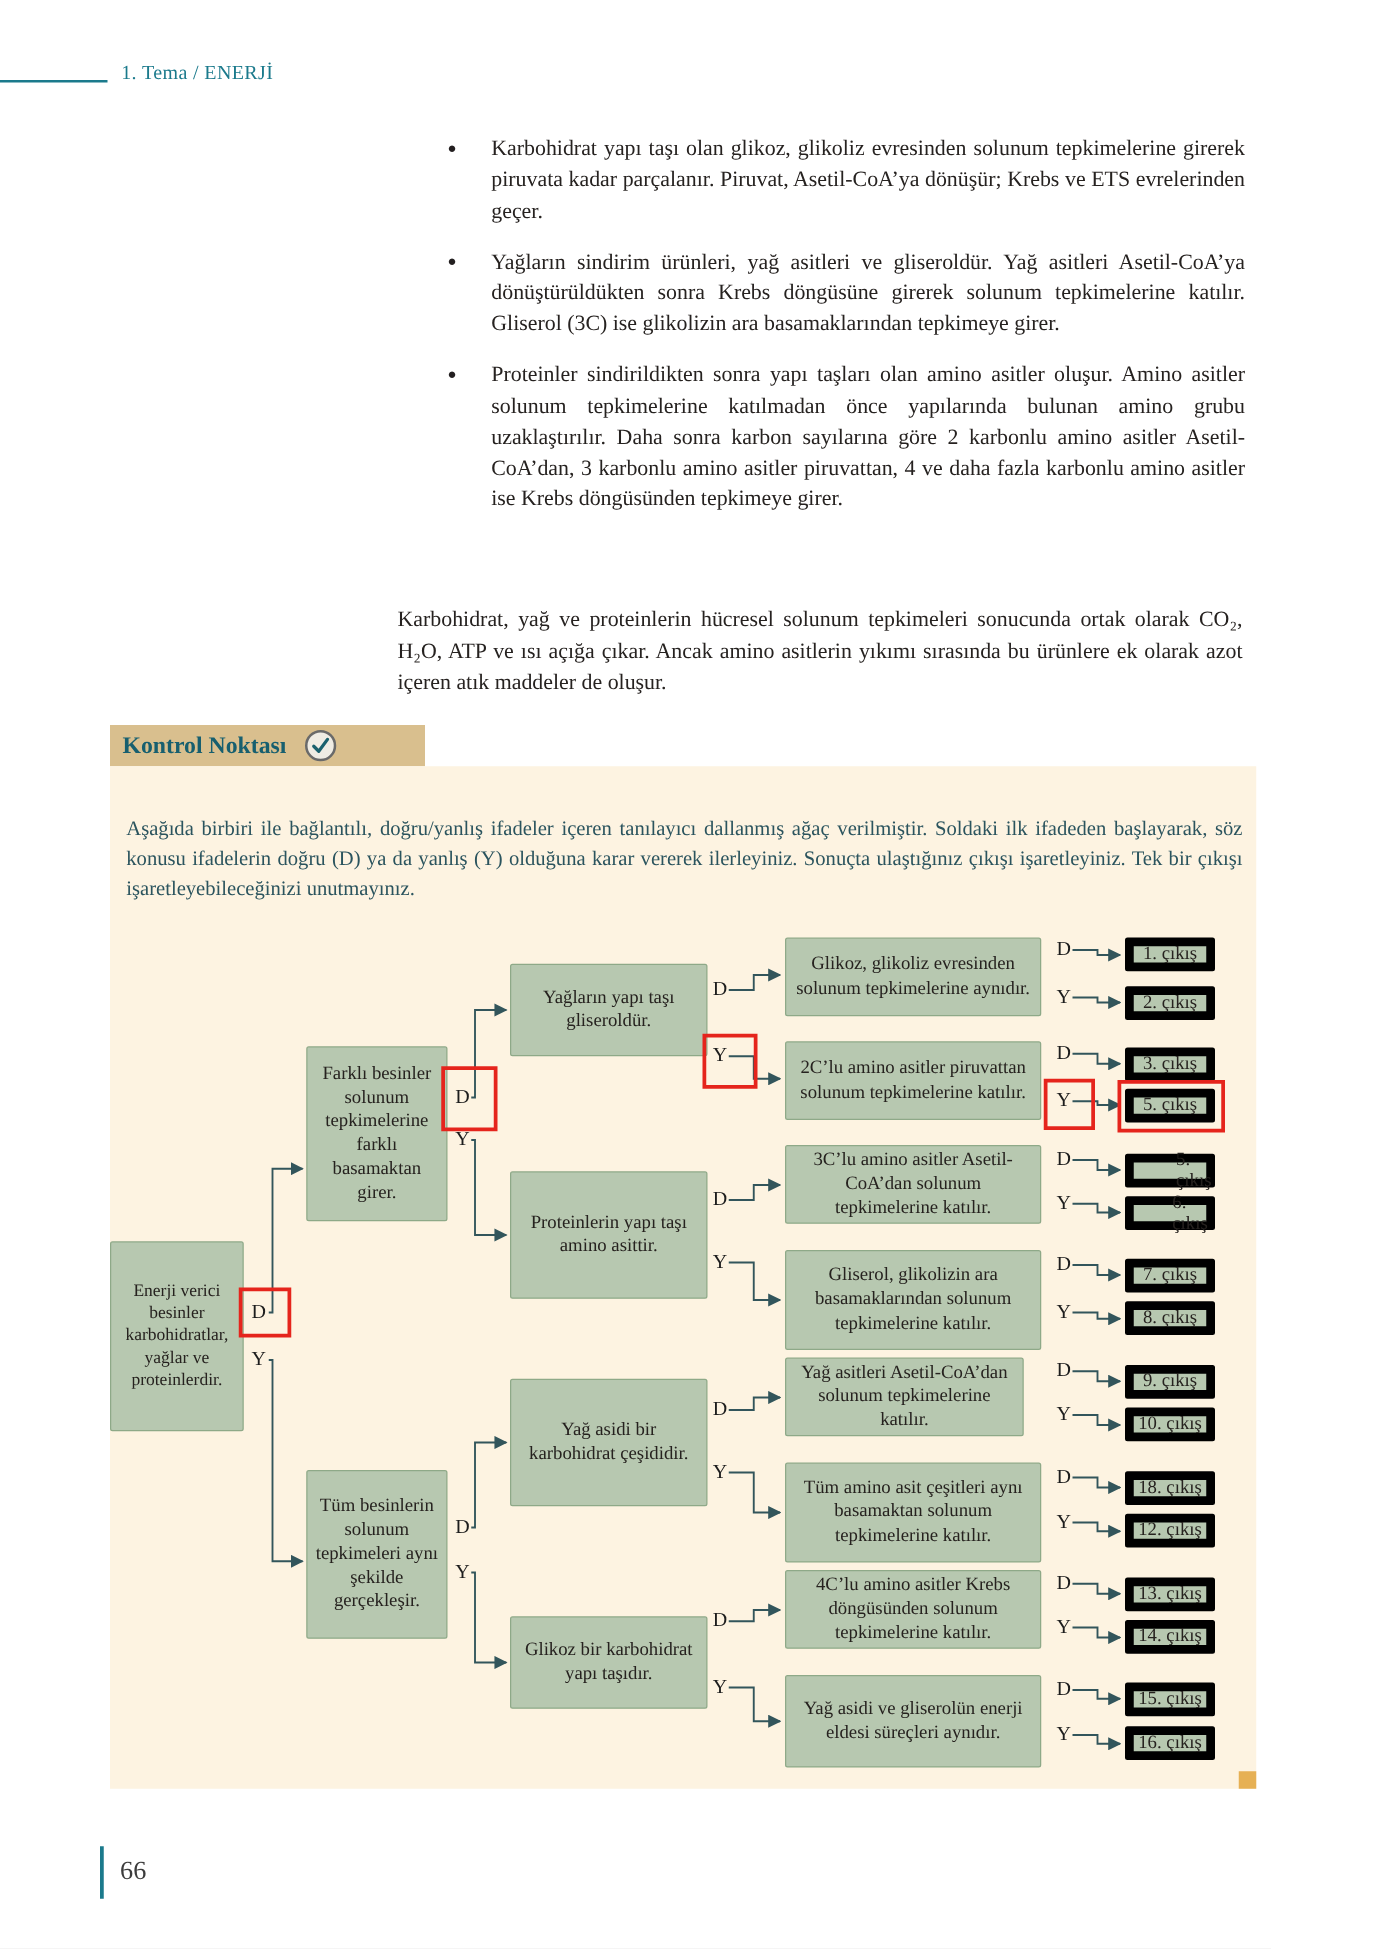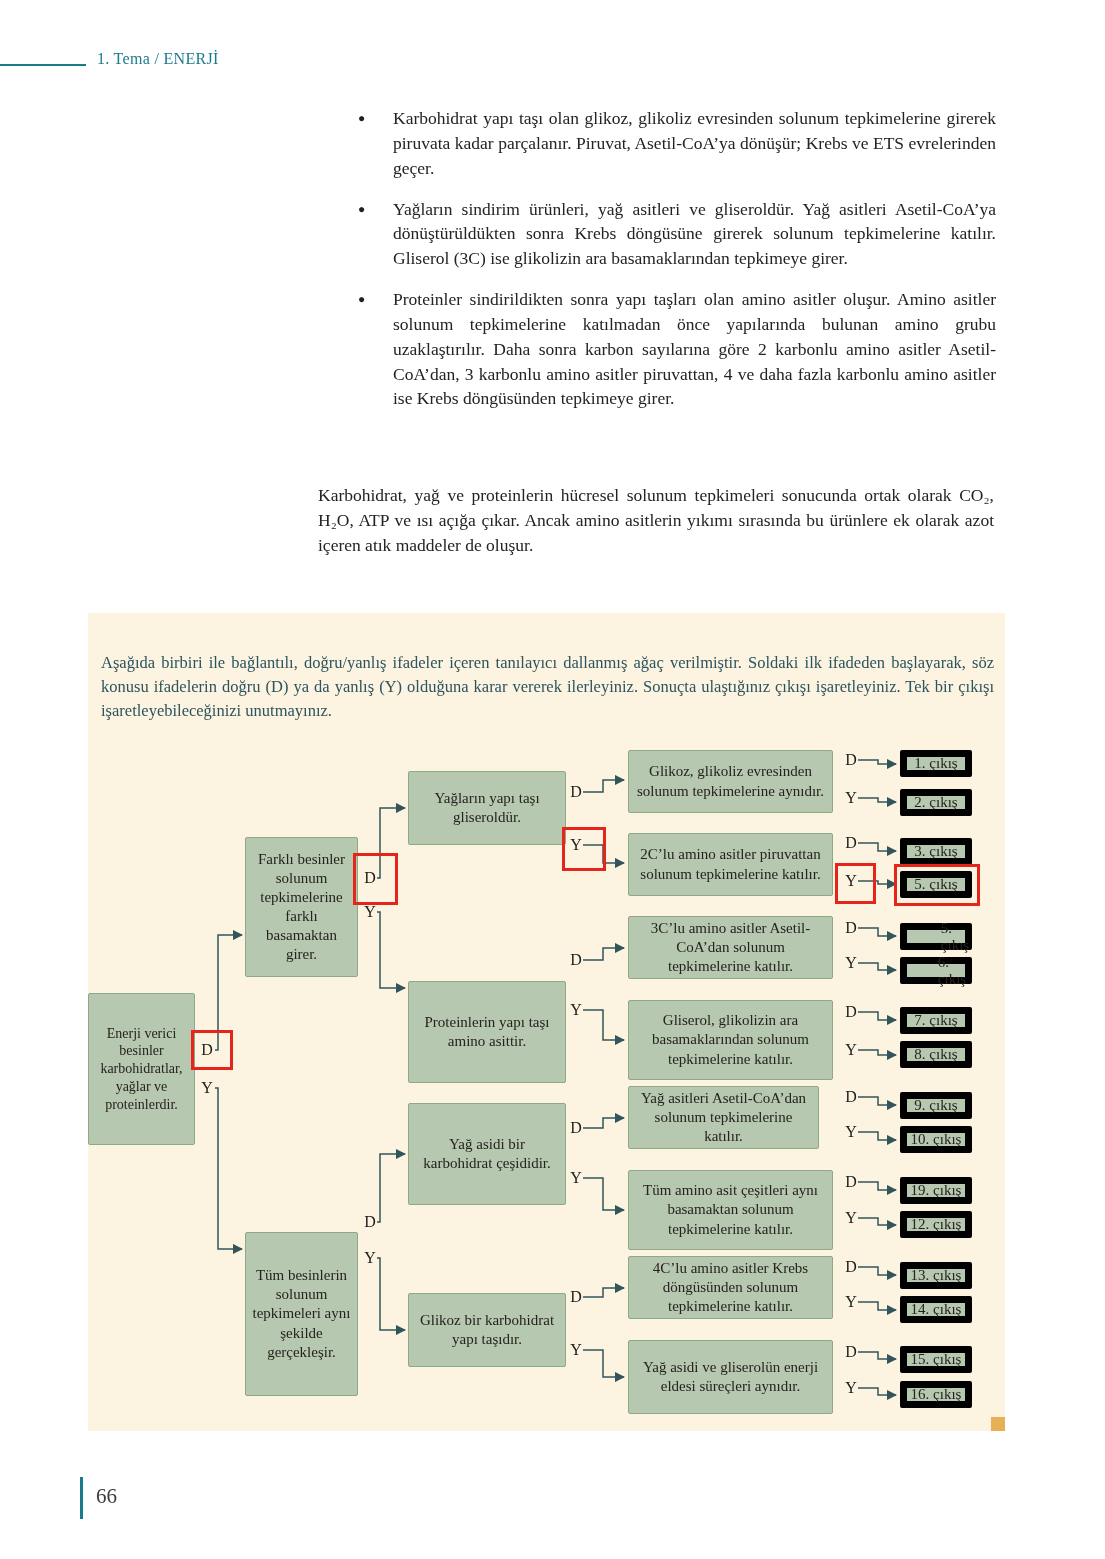--- a/index.html
+++ b/index.html
@@ -54,20 +54,27 @@
       <p class="bullet-text">Yağların sindirim ürünleri, yağ asitleri ve gliseroldür. Yağ asitleri Asetil-CoA’ya dönüştürüldükten sonra Krebs döngüsüne girerek solunum tepkimelerine katılır. Gliserol (3C) ise glikolizin ara basamaklarından tepkimeye girer.</p>
     </div>
     <div class="bullet-item">
       <span class="bullet-dot">●</span>
       <p class="bullet-text">Proteinler sindirildikten sonra yapı taşları olan amino asitler oluşur. Amino asitler solunum tepkimelerine katılmadan önce yapılarında bulunan amino grubu uzaklaştırılır. Daha sonra karbon sayılarına göre 2 karbonlu amino asitler Asetil-CoA’dan, 3 karbonlu amino asitler piruvattan, 4 ve daha fazla karbonlu amino asitler ise Krebs döngüsünden tepkimeye girer.</p>
     </div>
   </div>
 
   <p class="closing">Karbohidrat, yağ ve proteinlerin hücresel solunum tepkimeleri sonucunda ortak olarak CO₂, H₂O, ATP ve ısı açığa çıkar. Ancak amino asitlerin yıkımı sırasında bu ürünlere ek olarak azot içeren atık maddeler de oluşur.</p>
 
+  <div class="kontrol">
+    <span class="kontrol-title">Kontrol Noktası</span>
+    <svg class="check-icon" viewBox="0 0 27 27">
+      <circle cx="13.5" cy="13.5" r="11.5" fill="#efece4" stroke="#6a6a6a" stroke-width="2"></circle>
+      <path d="M8 14 L12 18 L19 8.5" fill="none" stroke="#1a616e" stroke-width="2.6" stroke-linecap="round" stroke-linejoin="round"></path>
+    </svg>
+  </div>
 
   <div class="panel"></div>
   <p class="instructions">Aşağıda birbiri ile bağlantılı, doğru/yanlış ifadeler içeren tanılayıcı dallanmış ağaç verilmiştir. Soldaki ilk ifadeden başlayarak, söz konusu ifadelerin doğru (D) ya da yanlış (Y) olduğuna karar vererek ilerleyiniz. Sonuçta ulaştığınız çıkışı işaretleyiniz. Tek bir çıkışı işaretleyebileceğinizi unutmayınız.</p>
 
   <svg class="connectors" viewBox="0 0 1105 1559">
     <defs>
       <marker id="arrow" viewBox="0 0 10 10" refX="9" refY="5" markerWidth="7" markerHeight="7" orient="auto-start-reverse">
         <path d="M0,0 L10,5 L0,10 z" fill="#32555b"></path>
       </marker>
     </defs>
@@ -100,23 +107,23 @@
       <path d="M858 1218H878V1225H896"></path>
       <path d="M858 1267H878V1275H896"></path>
       <path d="M858 1302H878V1310H896"></path>
       <path d="M858 1352H878V1359H896"></path>
       <path d="M858 1388H878V1395H896"></path>
     </g>
   </svg>
 
   <div class="tb" style="left:88px;top:993px;width:107px;height:152px;font-size:14px;">Enerji verici besinler karbohidratlar, yağlar ve proteinlerdir.</div>
   <div class="tb" style="left:245px;top:837px;width:113px;height:140px;">Farklı besinler solunum tepkimelerine farklı basamaktan girer.</div>
-  <div class="tb" style="left:245px;top:1232px;width:113px;height:164px;">Tüm besinlerin solunum tepkimeleri aynı şekilde gerçekleşir.</div>
+  <div class="tb" style="left:245px;top:1176px;width:113px;height:135px;">Tüm besinlerin solunum tepkimeleri aynı şekilde gerçekleşir.</div>
   <div class="tb" style="left:408px;top:771px;width:158px;height:74px;">Yağların yapı taşı gliseroldür.</div>
-  <div class="tb" style="left:408px;top:937px;width:158px;height:102px;margin-top:44px;">Proteinlerin yapı taşı amino asittir.</div>
+  <div class="tb" style="left:408px;top:937px;width:158px;height:102px;">Proteinlerin yapı taşı amino asittir.</div>
   <div class="tb" style="left:408px;top:1103px;width:158px;height:102px;">Yağ asidi bir karbohidrat çeşididir.</div>
   <div class="tb" style="left:408px;top:1293px;width:158px;height:74px;">Glikoz bir karbohidrat yapı taşıdır.</div>
 
   <div class="tb" style="left:628px;top:750px;width:205px;height:63px;">Glikoz, glikoliz evresinden solunum tepkimelerine aynıdır.</div>
   <div class="tb" style="left:628px;top:833px;width:205px;height:63px;">2C’lu amino asitler piruvattan solunum tepkimelerine katılır.</div>
   <div class="tb" style="left:628px;top:916px;width:205px;height:63px;">3C’lu amino asitler Asetil-CoA’dan solunum tepkimelerine katılır.</div>
   <div class="tb" style="left:628px;top:1000px;width:205px;height:80px;">Gliserol, glikolizin ara basamaklarından solunum tepkimelerine katılır.</div>
   <div class="tb" style="left:628px;top:1086px;width:191px;height:63px;">Yağ asitleri Asetil-CoA’dan solunum tepkimelerine katılır.</div>
   <div class="tb" style="left:628px;top:1170px;width:205px;height:80px;">Tüm amino asit çeşitleri aynı basamaktan solunum tepkimelerine katılır.</div>
   <div class="tb" style="left:628px;top:1256px;width:205px;height:63px;">4C’lu amino asitler Krebs döngüsünden solunum tepkimelerine katılır.</div>
@@ -125,21 +132,21 @@
   <div class="exit" style="left:900px;top:750px;">1. çıkış</div>
   <div class="exit" style="left:900px;top:789px;">2. çıkış</div>
   <div class="exit" style="left:900px;top:838px;">3. çıkış</div>
   <div class="exit" style="left:900px;top:871px;">5. çıkış</div>
   <div class="exit" style="left:900px;top:923px;padding-left:38px;">5. çıkış</div>
   <div class="exit" style="left:900px;top:957px;padding-left:32px;">6. çıkış</div>
   <div class="exit" style="left:900px;top:1007px;">7. çıkış</div>
   <div class="exit" style="left:900px;top:1041px;">8. çıkış</div>
   <div class="exit" style="left:900px;top:1092px;">9. çıkış</div>
   <div class="exit" style="left:900px;top:1126px;">10. çıkış</div>
-  <div class="exit" style="left:900px;top:1177px;">19. çıkış</div>
+  <div class="exit" style="left:900px;top:1177px;">18. çıkış</div>
   <div class="exit" style="left:900px;top:1211px;">12. çıkış</div>
   <div class="exit" style="left:900px;top:1262px;">13. çıkış</div>
   <div class="exit" style="left:900px;top:1296px;">14. çıkış</div>
   <div class="exit" style="left:900px;top:1346px;">15. çıkış</div>
   <div class="exit" style="left:900px;top:1381px;">16. çıkış</div>
 
   <div class="dy" style="left:200px;top:1040px;">D</div>
   <div class="dy" style="left:200px;top:1078px;">Y</div>
   <div class="dy" style="left:363px;top:868px;">D</div>
   <div class="dy" style="left:363px;top:902px;">Y</div>

